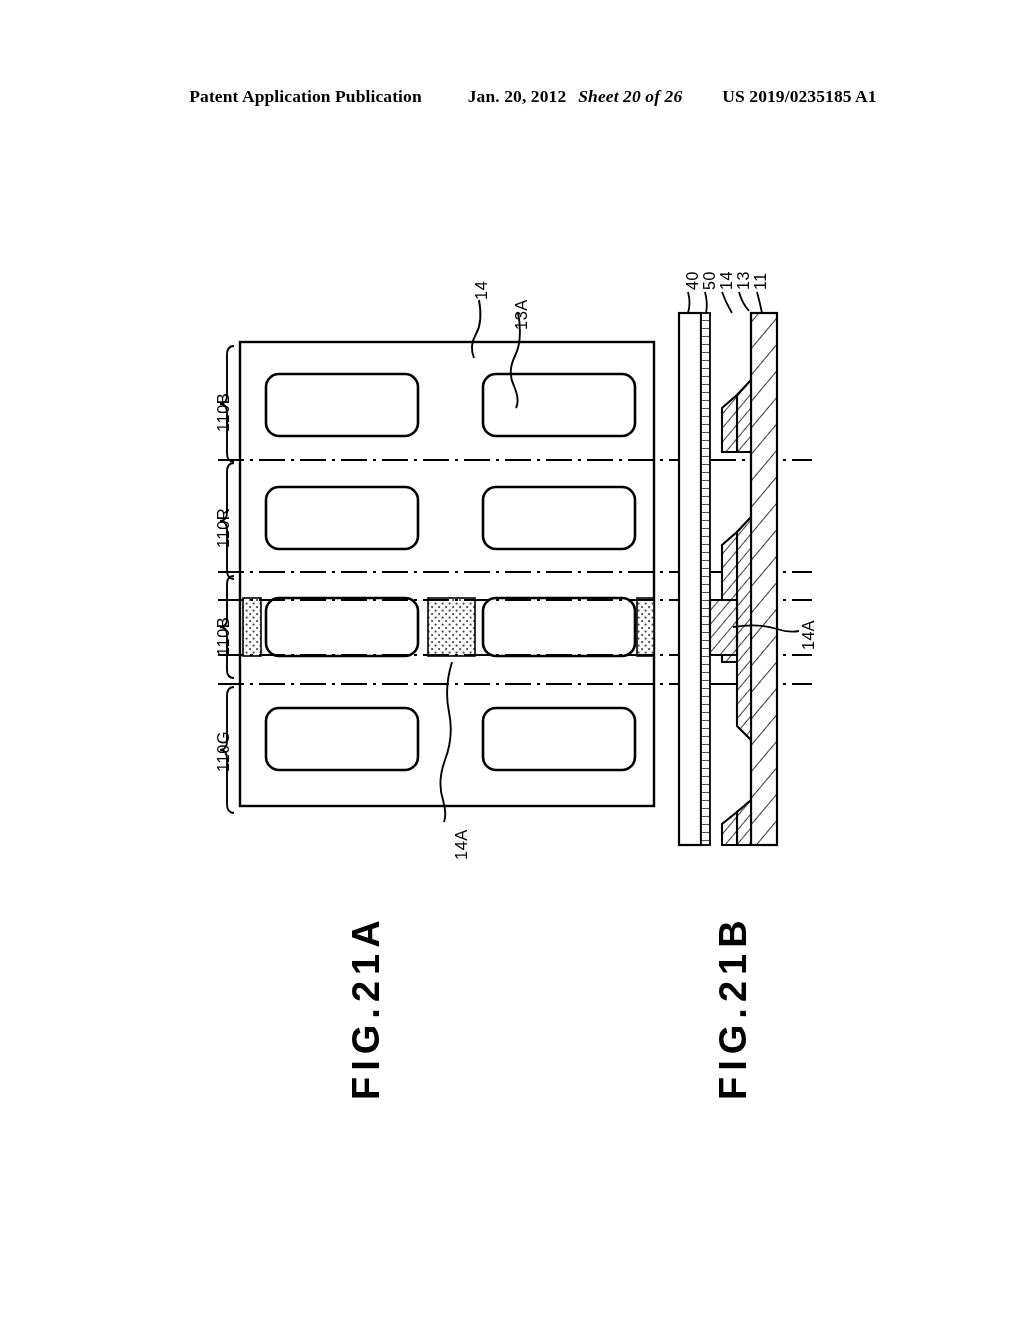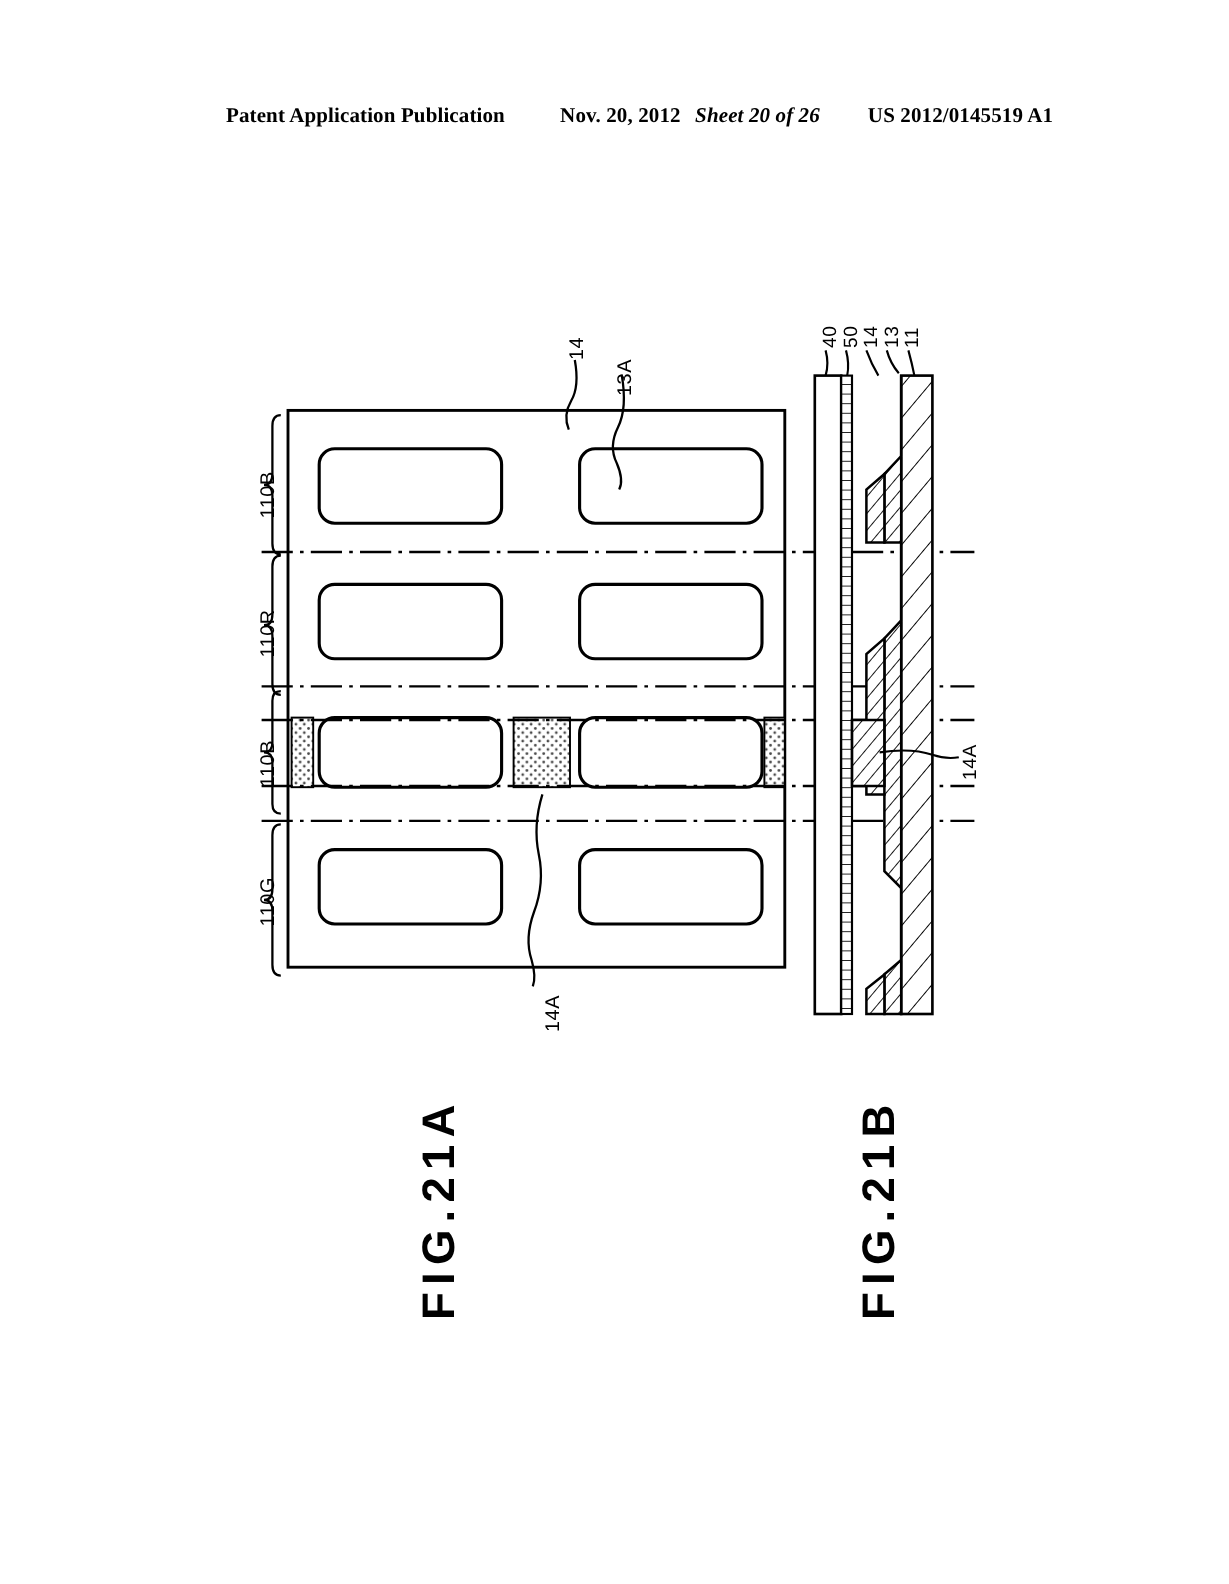--- a/index.html
+++ b/index.html
@@ -46,23 +46,23 @@
   svg{position:absolute;left:0;top:0;overflow:visible;}
   .ln{stroke:#000;fill:none;}
 </style>
 </head>
 <body>
 
 <div class="sheet">
 
   <div class="hdr">
     <span class="h1">Patent Application Publication</span>
-    <span class="h2">Nov. 20, 2012</span>
+    <span class="h2">Jan. 20, 2012</span>
     <span class="h3">Sheet 20 of 26</span>
-    <span class="h4">US 2012/0145519 A1</span>
+    <span class="h4">US 2019/0235185 A1</span>
   </div>
 
   <svg width="1024" height="1320">
     <defs>
 
       <pattern id="stip" width="7" height="7" patternUnits="userSpaceOnUse">
         <rect width="7" height="7" fill="#fff"></rect>
         <circle cx="1.6" cy="1.6" r="1.15" fill="#4a4a4a"></circle>
         <circle cx="5.1" cy="5.1" r="1.15" fill="#4a4a4a"></circle>
       </pattern>

